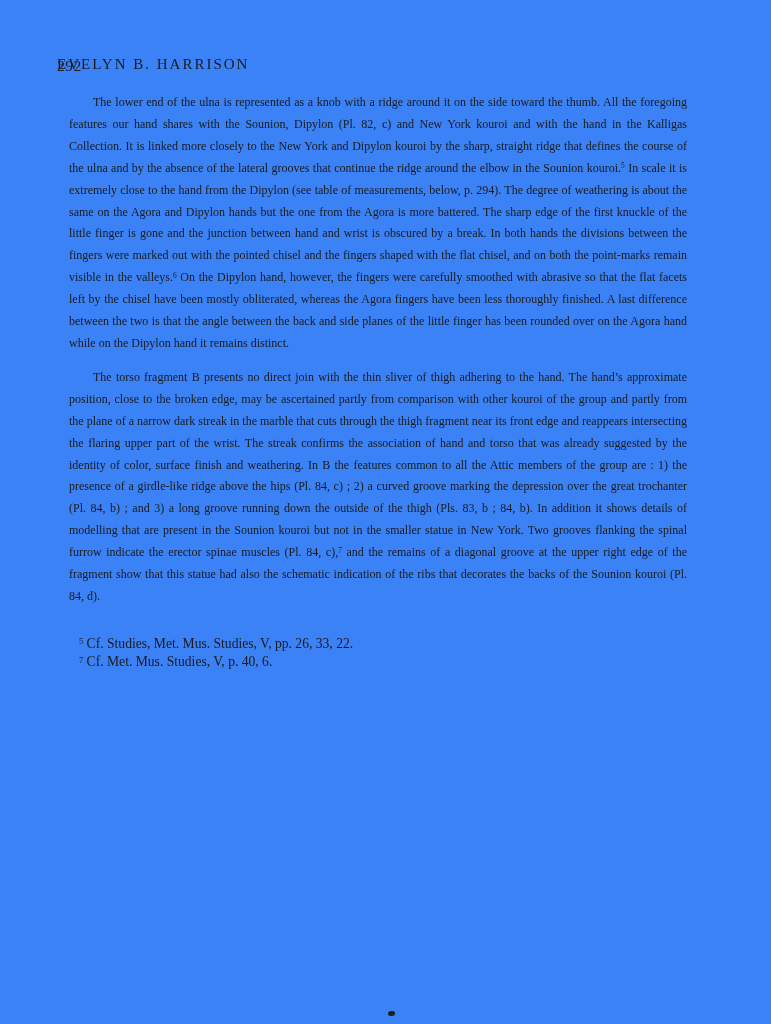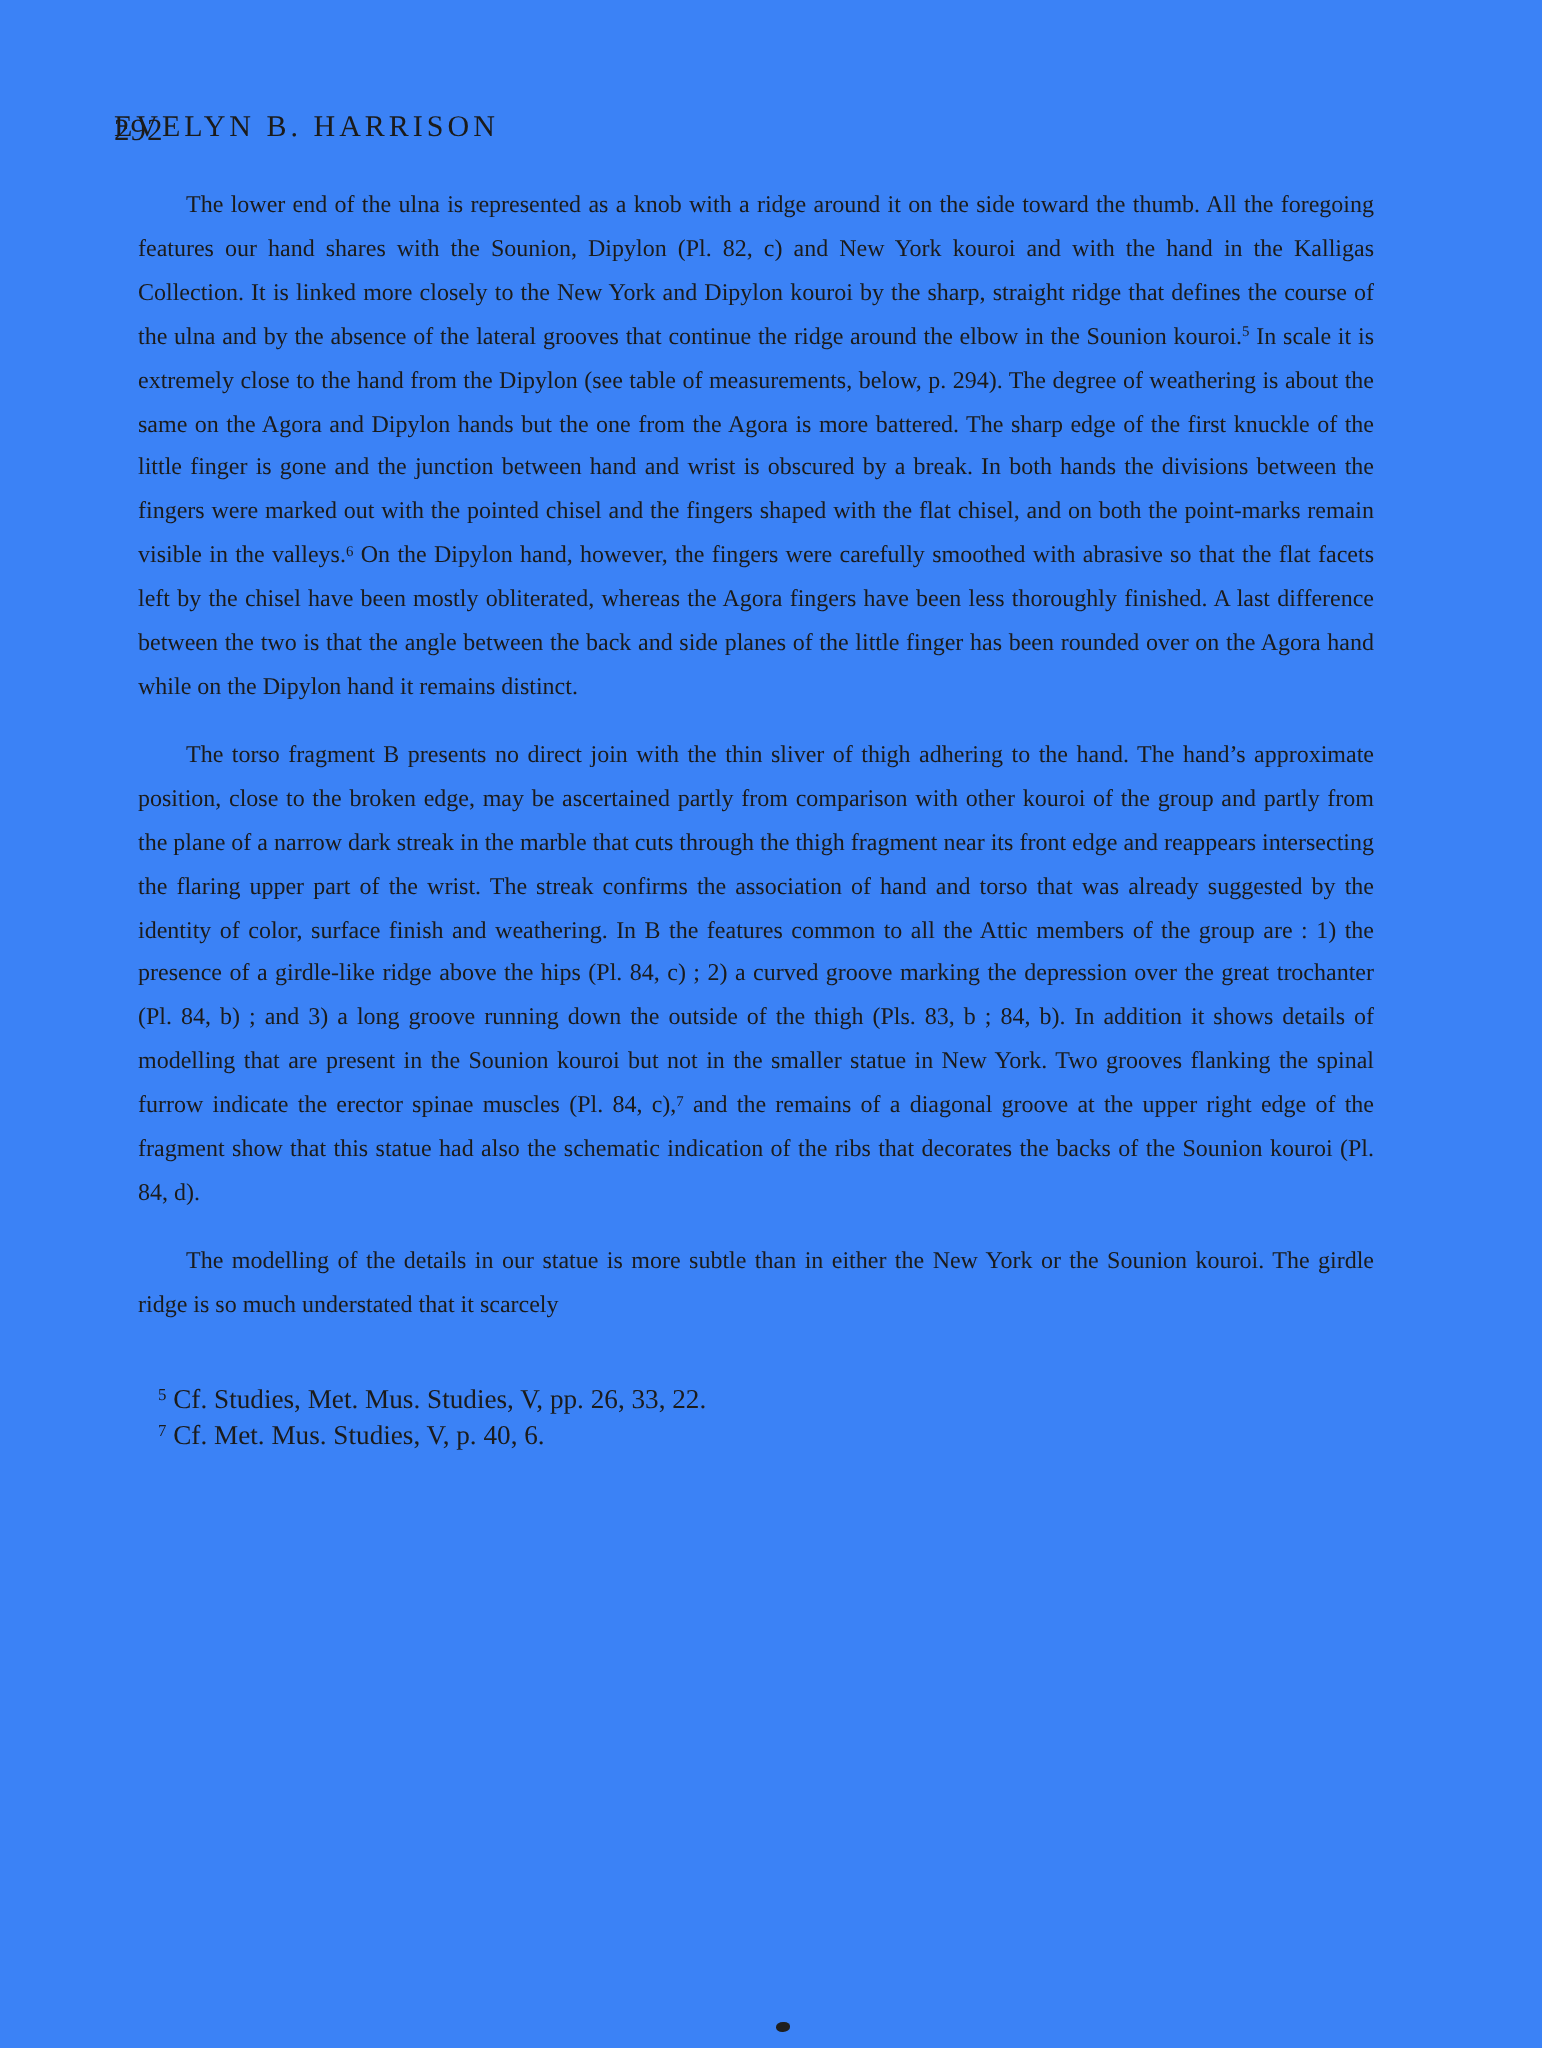--- a/index.html
+++ b/index.html
@@ -80,21 +80,20 @@
   <div class="header">
     <span class="page-num">292</span>
     <span class="running-head">EVELYN B. HARRISON</span>
   </div>
 
   <div class="body-text">
     <p><span>The lower end of the ulna is represented as a knob with a ridge around it on the side toward the thumb. All the foregoing features our hand shares with the Sounion, Dipylon (Pl. 82, c) and New York kouroi and with the hand in the Kalligas Collection. It is linked more closely to the New York and Dipylon kouroi by the sharp, straight ridge that defines the course of the ulna and by the absence of the lateral grooves that continue the ridge around the elbow in the Sounion kouroi.</span><sup class="fnref">5</sup><span> In scale it is extremely close to the hand from the Dipylon (see table of measurements, below, p. 294). The degree of weathering is about the same on the Agora and Dipylon hands but the one from the Agora is more battered. The sharp edge of the first knuckle of the little finger is gone and the junction between hand and wrist is obscured by a break. In both hands the divisions between the fingers were marked out with the pointed chisel and the fingers shaped with the flat chisel, and on both the point-marks remain visible in the valleys.</span><sup class="fnref">6</sup><span> On the Dipylon hand, however, the fingers were carefully smoothed with abrasive so that the flat facets left by the chisel have been mostly obliterated, whereas the Agora fingers have been less thoroughly finished. A last difference between the two is that the angle between the back and side planes of the little finger has been rounded over on the Agora hand while on the Dipylon hand it remains distinct.</span></p>
 
     <p><span>The torso fragment B presents no direct join with the thin sliver of thigh adhering to the hand. The hand’s approximate position, close to the broken edge, may be ascertained partly from comparison with other kouroi of the group and partly from the plane of a narrow dark streak in the marble that cuts through the thigh fragment near its front edge and reappears intersecting the flaring upper part of the wrist. The streak confirms the association of hand and torso that was already suggested by the identity of color, surface finish and weathering. In B the features common to all the Attic members of the group are : 1) the presence of a girdle-like ridge above the hips (Pl. 84, c) ; 2) a curved groove marking the depression over the great trochanter (Pl. 84, b) ; and 3) a long groove running down the outside of the thigh (Pls. 83, b ; 84, b). In addition it shows details of modelling that are present in the Sounion kouroi but not in the smaller statue in New York. Two grooves flanking the spinal furrow indicate the erector spinae muscles (Pl. 84, c),</span><sup class="fnref">7</sup><span> and the remains of a diagonal groove at the upper right edge of the fragment show that this statue had also the schematic indication of the ribs that decorates the backs of the Sounion kouroi (Pl. 84, d).</span></p>
 
-    <p><span>The modelling of the details in our statue is more subtle than in either the New York or the Sounion kouroi. The girdle ridge is so much understated that it scarcely</span></p>
   </div>
 
   <div class="footnotes">
     <p><sup class="fnref">5</sup><span> Cf. Studies, </span><span class="it">Met. Mus. Studies,</span><span> V, pp. 26, 33, 22.</span></p>
 
 
     <p><sup class="fnref">7</sup><span> Cf. </span><span class="it">Met. Mus. Studies,</span><span> V, p. 40, 6.</span></p>
   </div>
 
   <div class="speck"></div>

